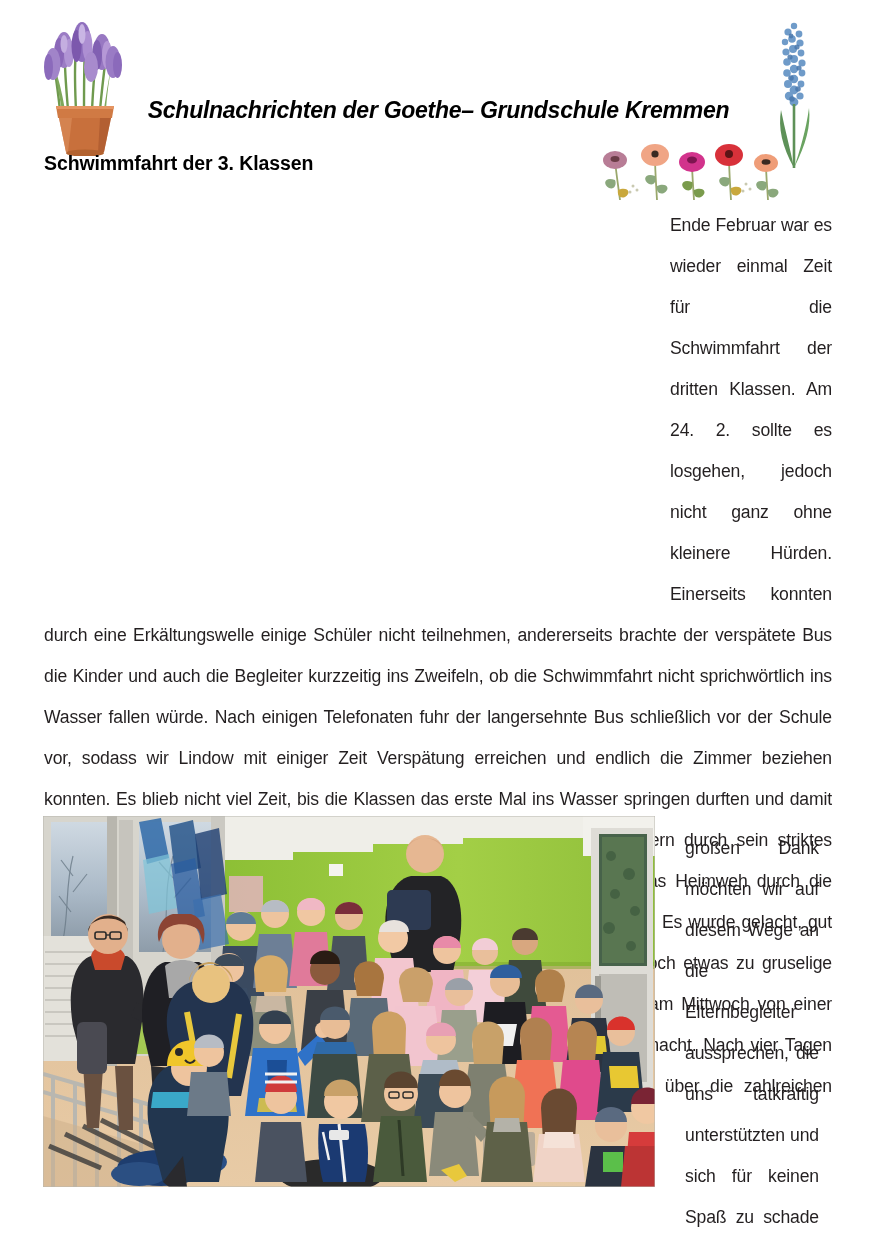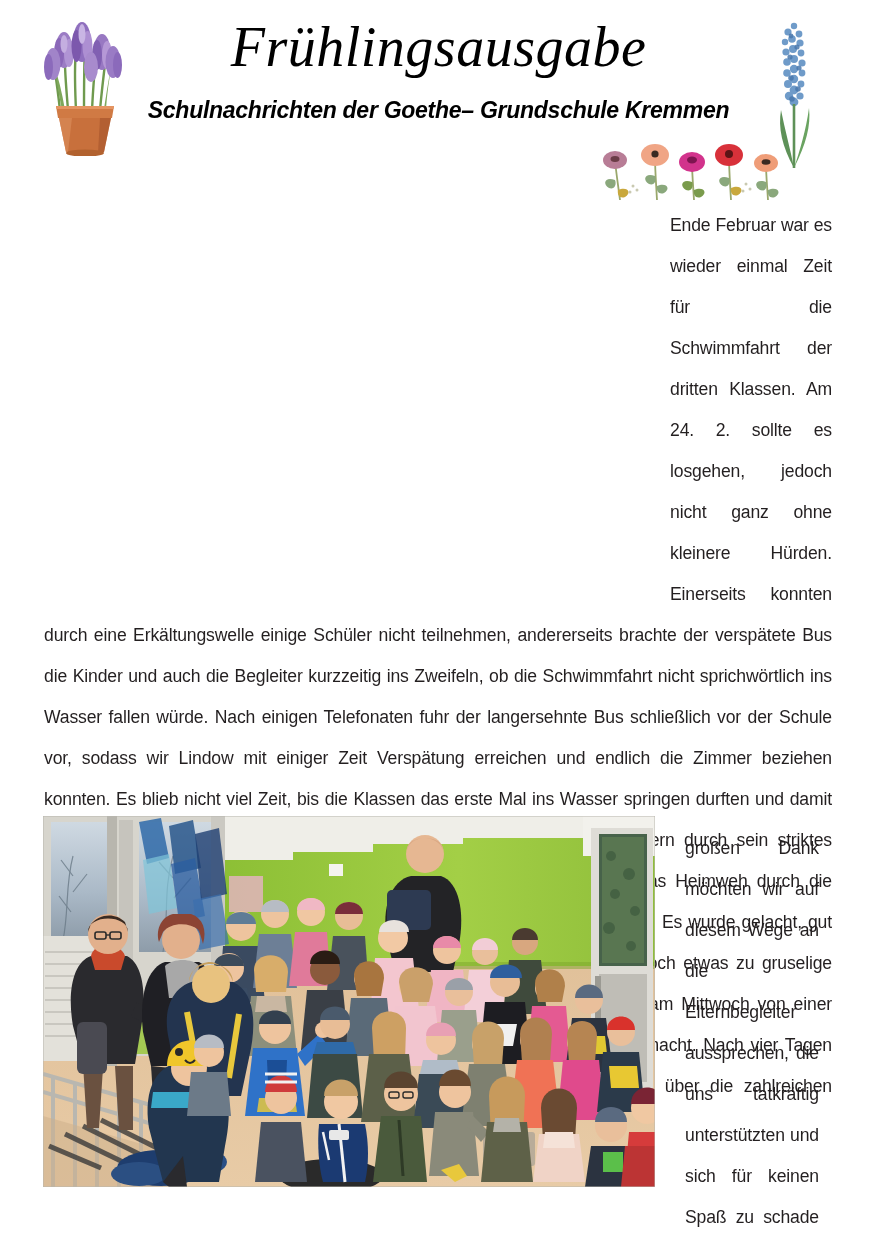--- a/index.html
+++ b/index.html
@@ -276,24 +276,24 @@
         <path d="M92 30 m-13 0 a13 10 0 1 0 26 0 a13 10 0 1 0 -26 0" fill="#d2338c"></path>
         <ellipse cx="92" cy="28" rx="5" ry="3.4" fill="#7e1550"></ellipse>
         <path d="M129 22 m-14 1 a14 11 0 1 0 28 0 a14 11 0 1 0 -28 0" fill="#d8313a"></path>
         <circle cx="129" cy="22" r="4" fill="#5c1416"></circle>
         <path d="M166 31 m-12 0 a12 9 0 1 0 24 0 a12 9 0 1 0 -24 0" fill="#ef9d78"></path>
         <ellipse cx="166" cy="30" rx="4.5" ry="2.8" fill="#3a2a22"></ellipse>
       </g>
     </svg>
   </div>
 
-  <div id="newsletter-title">Frühlingsausgabe</div>
 
   <div id="newsletter-subtitle">Schulnachrichten der Goethe– Grundschule Kremmen</div>
 
+  <div id="article-heading">Schwimmfahrt der 3. Klassen</div>
 </div>
 
 <div id="article-body">
   <div id="photo-float"></div>
   <p>Ende Februar war es wieder einmal Zeit für die Schwimmfahrt der dritten Klassen. Am 24. 2. sollte es losgehen, jedoch nicht ganz ohne kleinere Hürden. Einerseits konnten durch eine Erkältungswelle einige Schüler nicht teilnehmen, andererseits brachte der verspätete Bus die Kinder und auch die Begleiter kurzzeitig ins Zweifeln, ob die Schwimmfahrt nicht sprichwörtlich ins Wasser fallen würde. Nach einigen Telefonaten fuhr der langersehnte Bus schließlich vor der Schule vor, sodass wir Lindow mit einiger Zeit Verspätung erreichen und endlich die Zimmer beziehen konnten. Es blieb nicht viel Zeit, bis die Klassen das erste Mal ins Wasser springen durften und damit ihr Training einleiteten. Auch wenn einer der Schwimmlehrer bei den Kindern durch sein striktes Olympiatraining die eine oder andere Träne zum Vorschein brachte und das Heimweh durch die Zimmer zog, haben die Kinder und auch wir Begleiter eine tolle Zeit verbracht. Es wurde gelacht, gut gegessen, geknobelt, gespielt und natürlich vor allem geschwommen. Die doch etwas zu gruselige Nachtwanderung durch den angrenzenden Wald am Dienstagabend wurde am Mittwoch von einer Schnitzeljagd durch das Hotel und ein abendliches Vorleseprogramm wettgemacht. Nach vier Tagen harten Trainings konnten wir die Wasserangst hinter uns lassen und uns über die zahlreichen Schwimmabzeichen freuen, die wir in der kurzen Zeit abgelegt haben. Einen</p>
 </div>
 
 <div id="group-photo">
   <svg viewBox="0 0 612 371" xmlns="http://www.w3.org/2000/svg" preserveAspectRatio="none">
     <defs>

